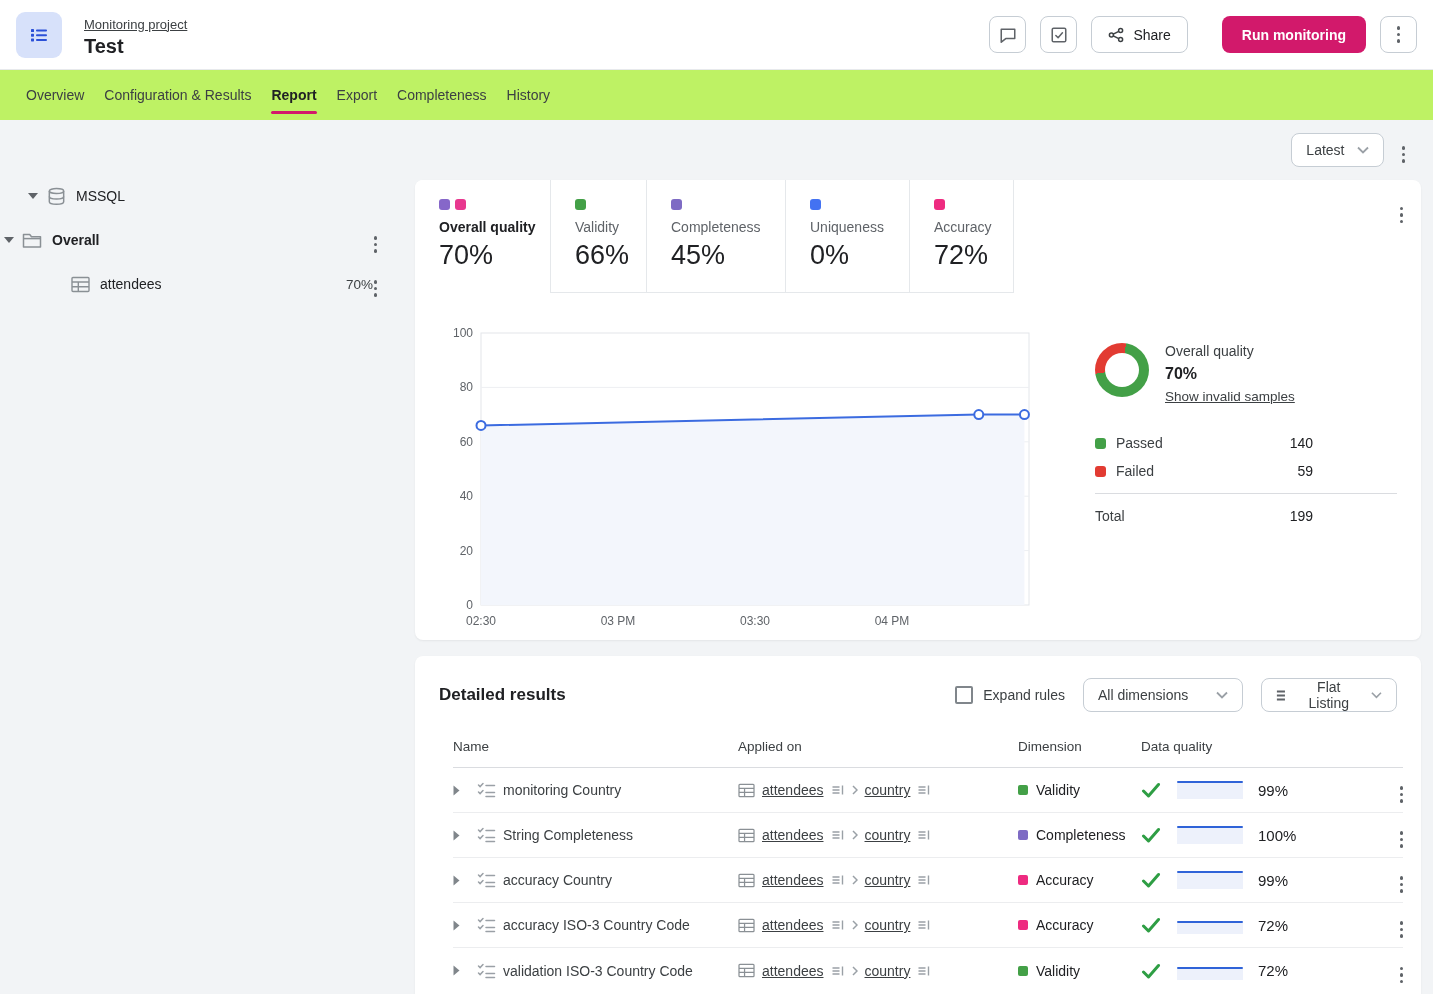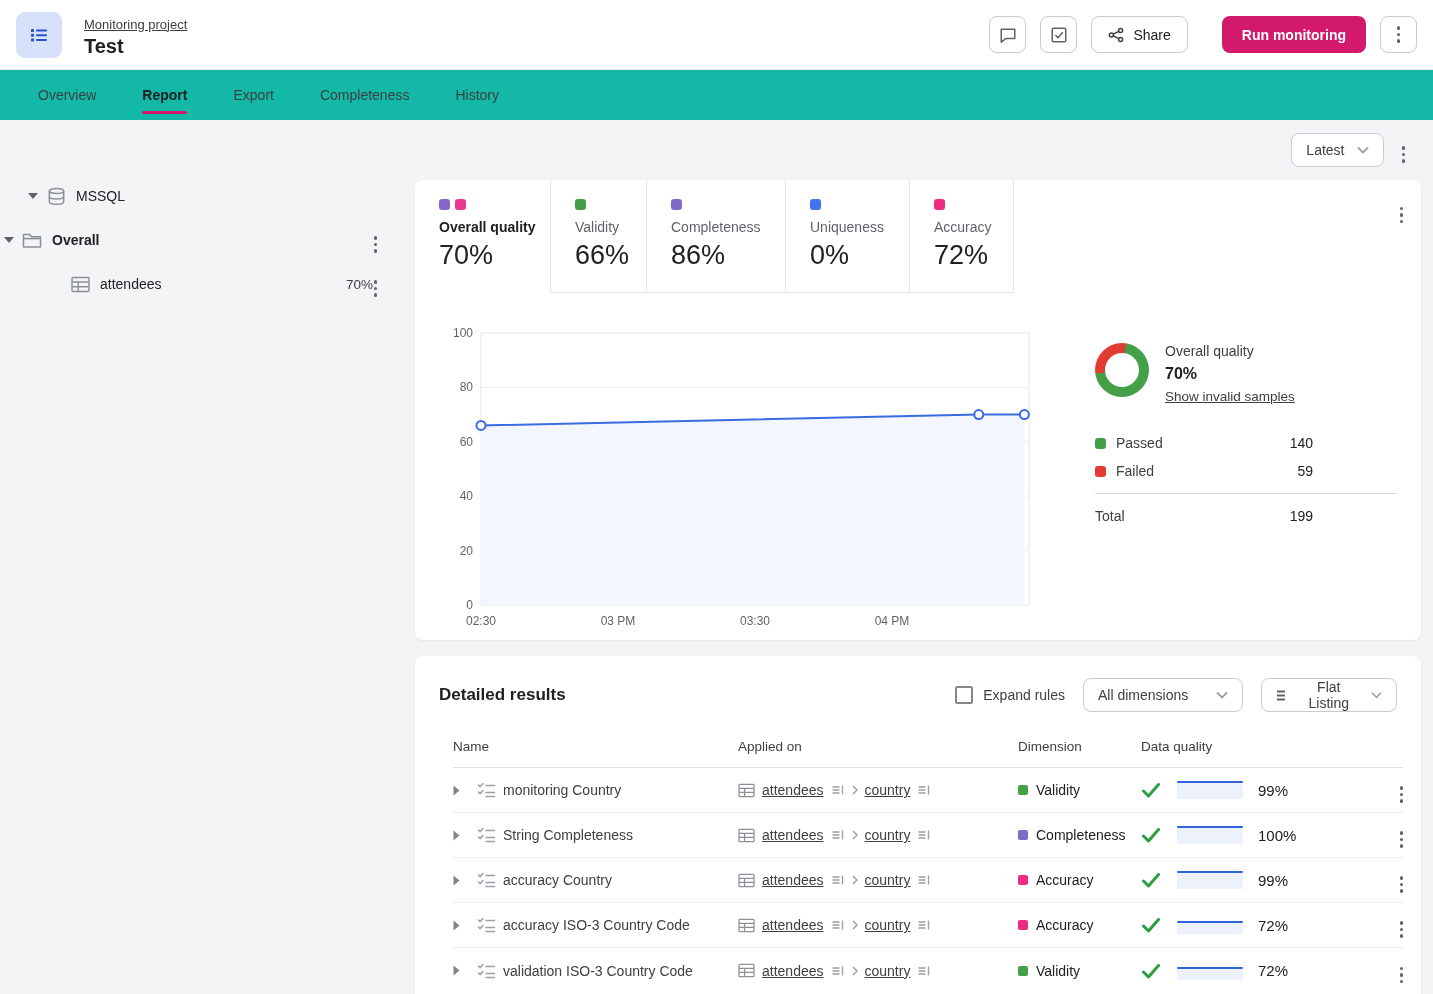--- a/index.html
+++ b/index.html
@@ -18,21 +18,21 @@
   .iconbtn { width:37px; height:37px; border:1px solid #c6cdd4; border-radius:8px; background:#fff;
              display:flex; align-items:center; justify-content:center; cursor:pointer; }
   .btn-outline { height:37px; border:1px solid #c6cdd4; border-radius:8px; background:#fff; padding:0 16px;
                  display:flex; align-items:center; gap:9px; font-size:14px; color:#202124; cursor:pointer; font-family:inherit;}
   .btn-primary { height:37px; border:none; border-radius:8px; padding:0 20px; font-size:14px; font-weight:700;
                  color:#fff; cursor:pointer; font-family:inherit; }
   .dots { display:inline-flex; flex-direction:column; gap:3px; }
   .dots i { width:3.5px; height:3.5px; border-radius:50%; background:#5f6368; }
 
   
-  .tabs { height:50px; background:#14b8a6; display:flex; align-items:stretch; padding:0 28px; gap:26px; }
+  .tabs { height:50px; background:#bef264; display:flex; align-items:stretch; padding:0 16px; gap:0; }
   .tab { position:relative; display:flex; align-items:center; padding:0 10px; font-size:14px; color:#3c4043; cursor:pointer; }
   .tab.active { color:#202124; font-weight:700; }
   .tab.active::after { content:""; position:absolute; left:10px; right:10px; bottom:6px; height:3px; border-radius:3px; background:var(--accent); }
 
   
   .content { display:flex; height:924px; }
   .left-col { width:432px; padding-top:62px; }
   .right-col { flex:1; padding-right:12px; display:flex; flex-direction:column; }
 
   
@@ -158,20 +158,21 @@
           <i></i>
           <i></i>
           <i></i>
         </span>
     </button>
   </div>
 </header>
 
 <nav class="tabs">
   <div class="tab">Overview</div>
+  <div class="tab">Configuration &amp; Results</div>
   <div class="tab active">Report</div>
   <div class="tab">Export</div>
   <div class="tab">Completeness</div>
   <div class="tab">History</div>
 </nav>
 
 <main class="content">
 
   <aside class="left-col">
     <div class="tree-row lvl1">
@@ -264,21 +265,21 @@
           <div class="card-value">70%</div>
         </div>
         <div class="card" style="width:96px">
           <div><span class="sw" style="background: rgb(67, 160, 71);"></span></div>
           <div class="card-label">Validity</div>
           <div class="card-value">66%</div>
         </div>
         <div class="card" style="width:139px">
           <div><span class="sw" style="background: rgb(126, 107, 196);"></span></div>
           <div class="card-label">Completeness</div>
-          <div class="card-value">86%</div>
+          <div class="card-value">45%</div>
         </div>
         <div class="card" style="width:124px">
           <div><span class="sw" style="background: rgb(67, 114, 242);"></span></div>
           <div class="card-label">Uniqueness</div>
           <div class="card-value">0%</div>
         </div>
         <div class="card" style="width:104px">
           <div><span class="sw" style="background: rgb(238, 43, 128);"></span></div>
           <div class="card-label">Accuracy</div>
           <div class="card-value">72%</div>

